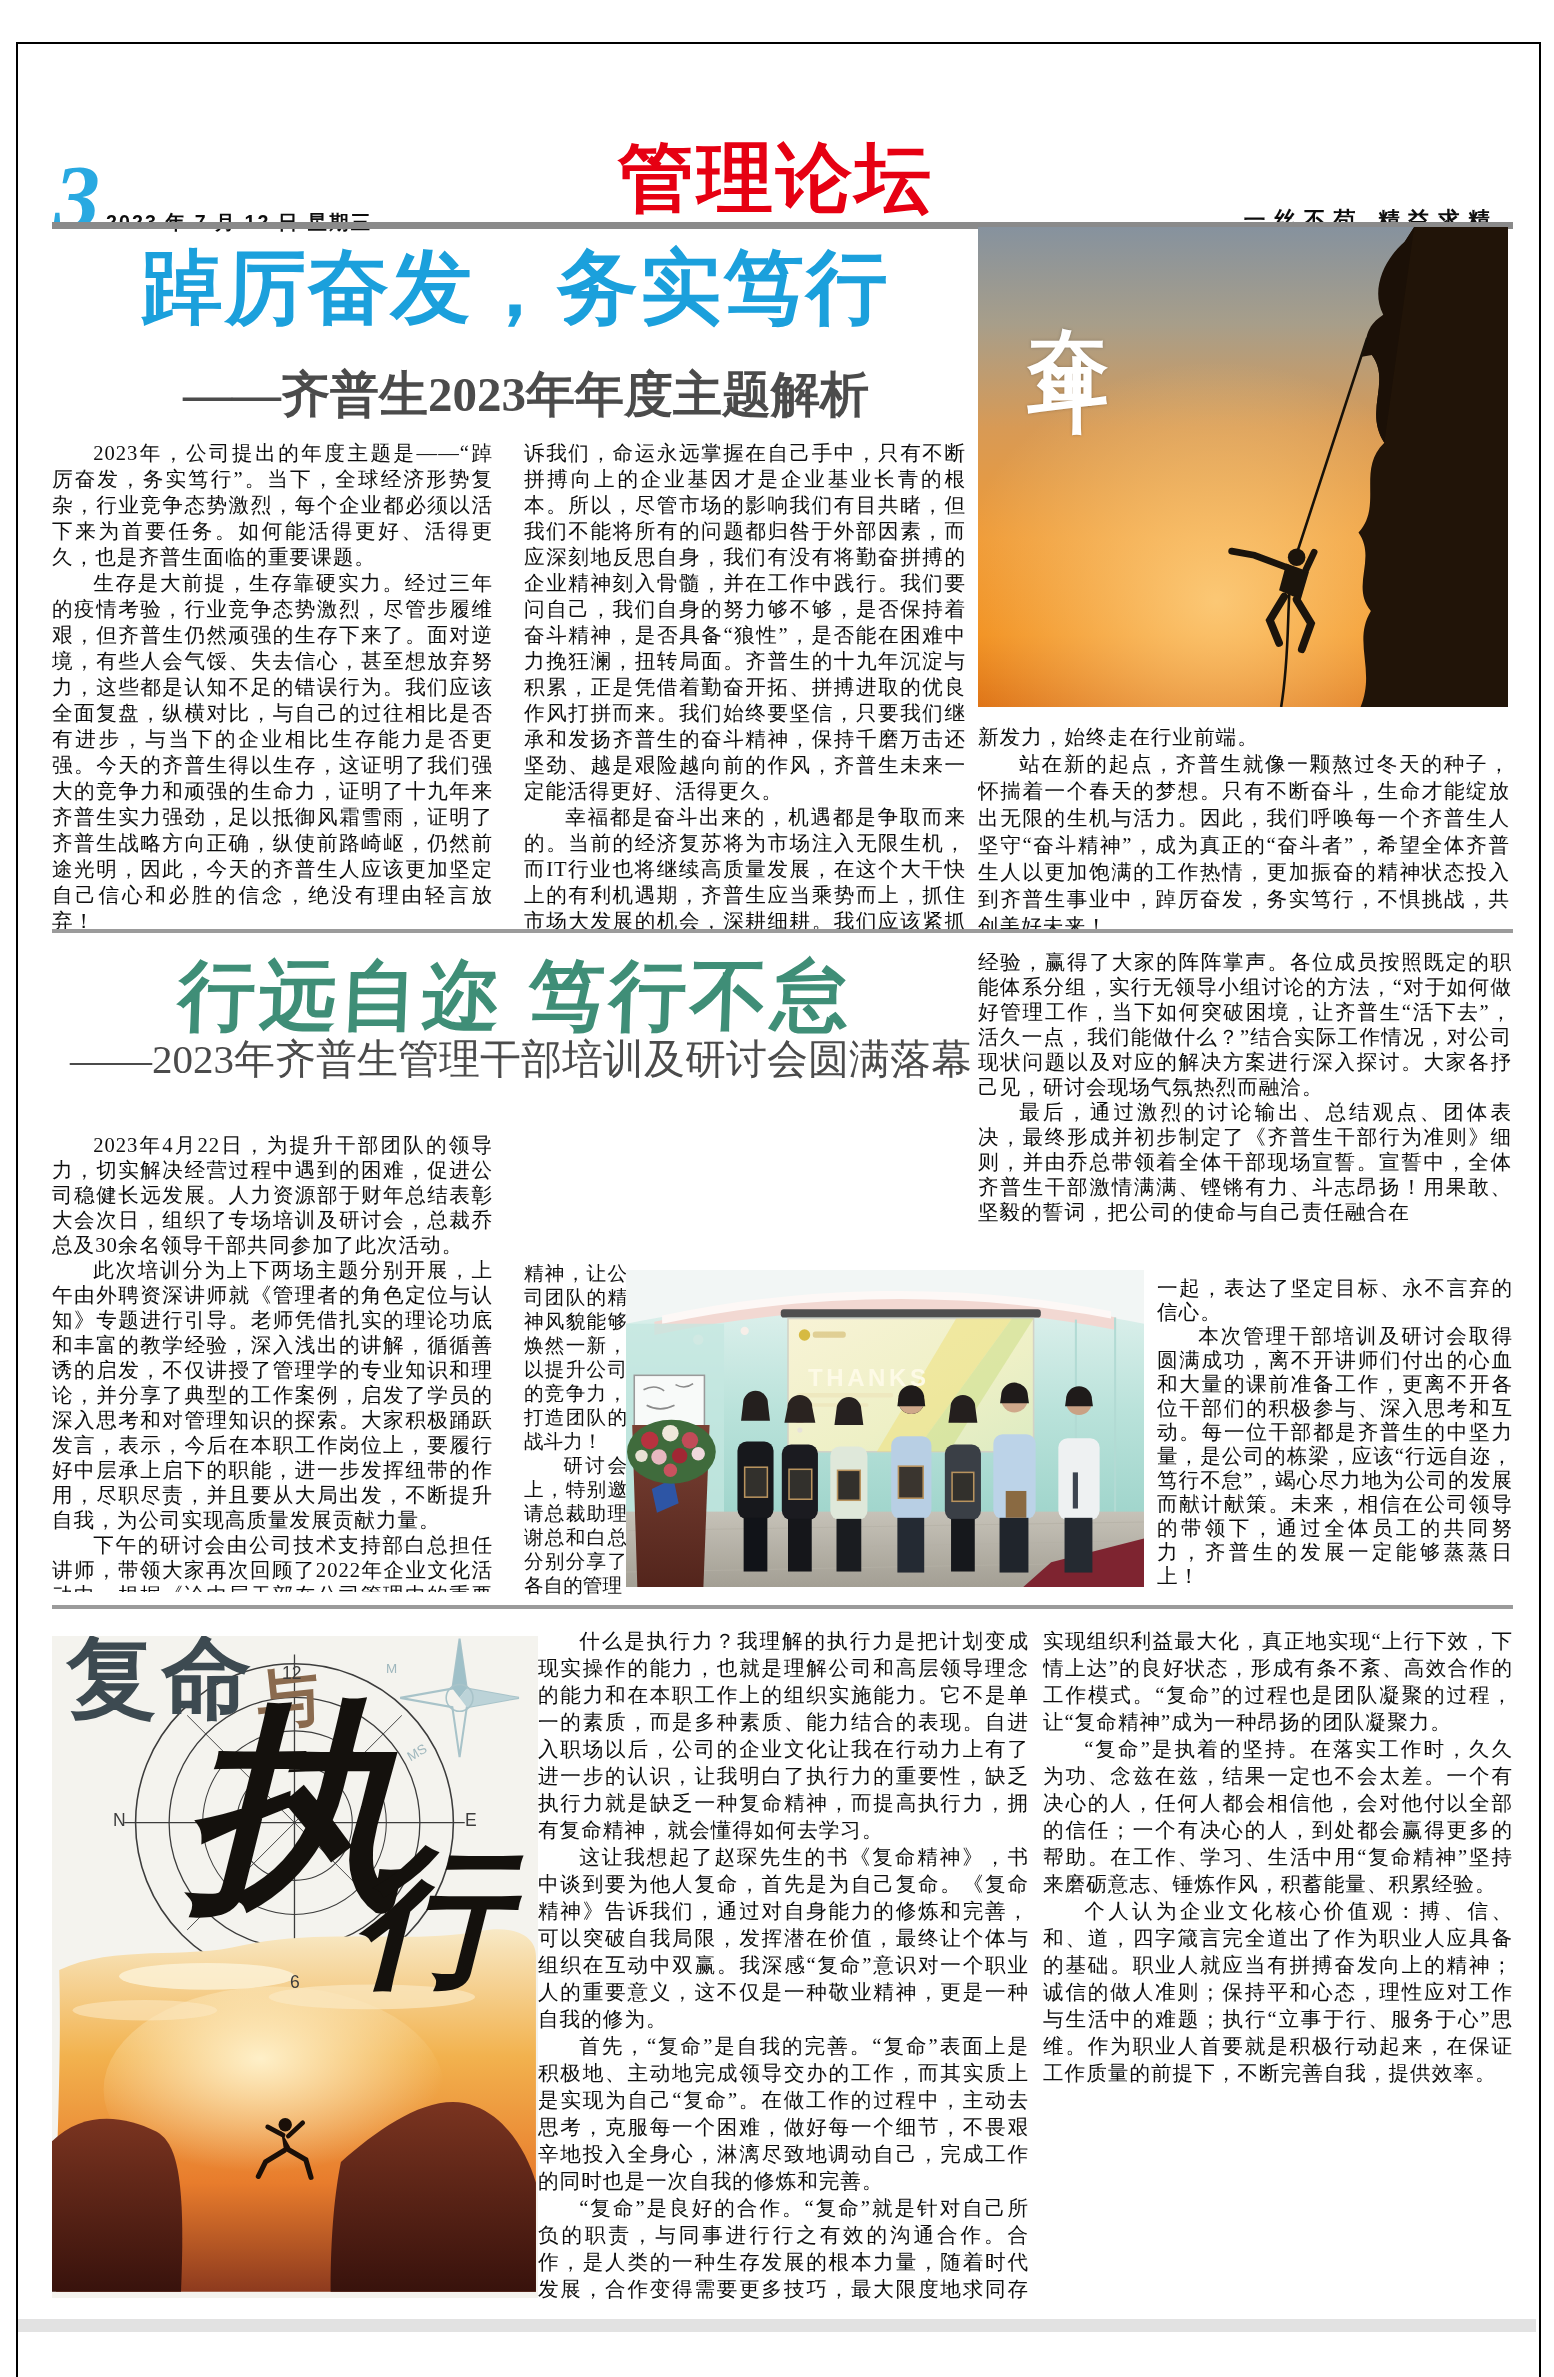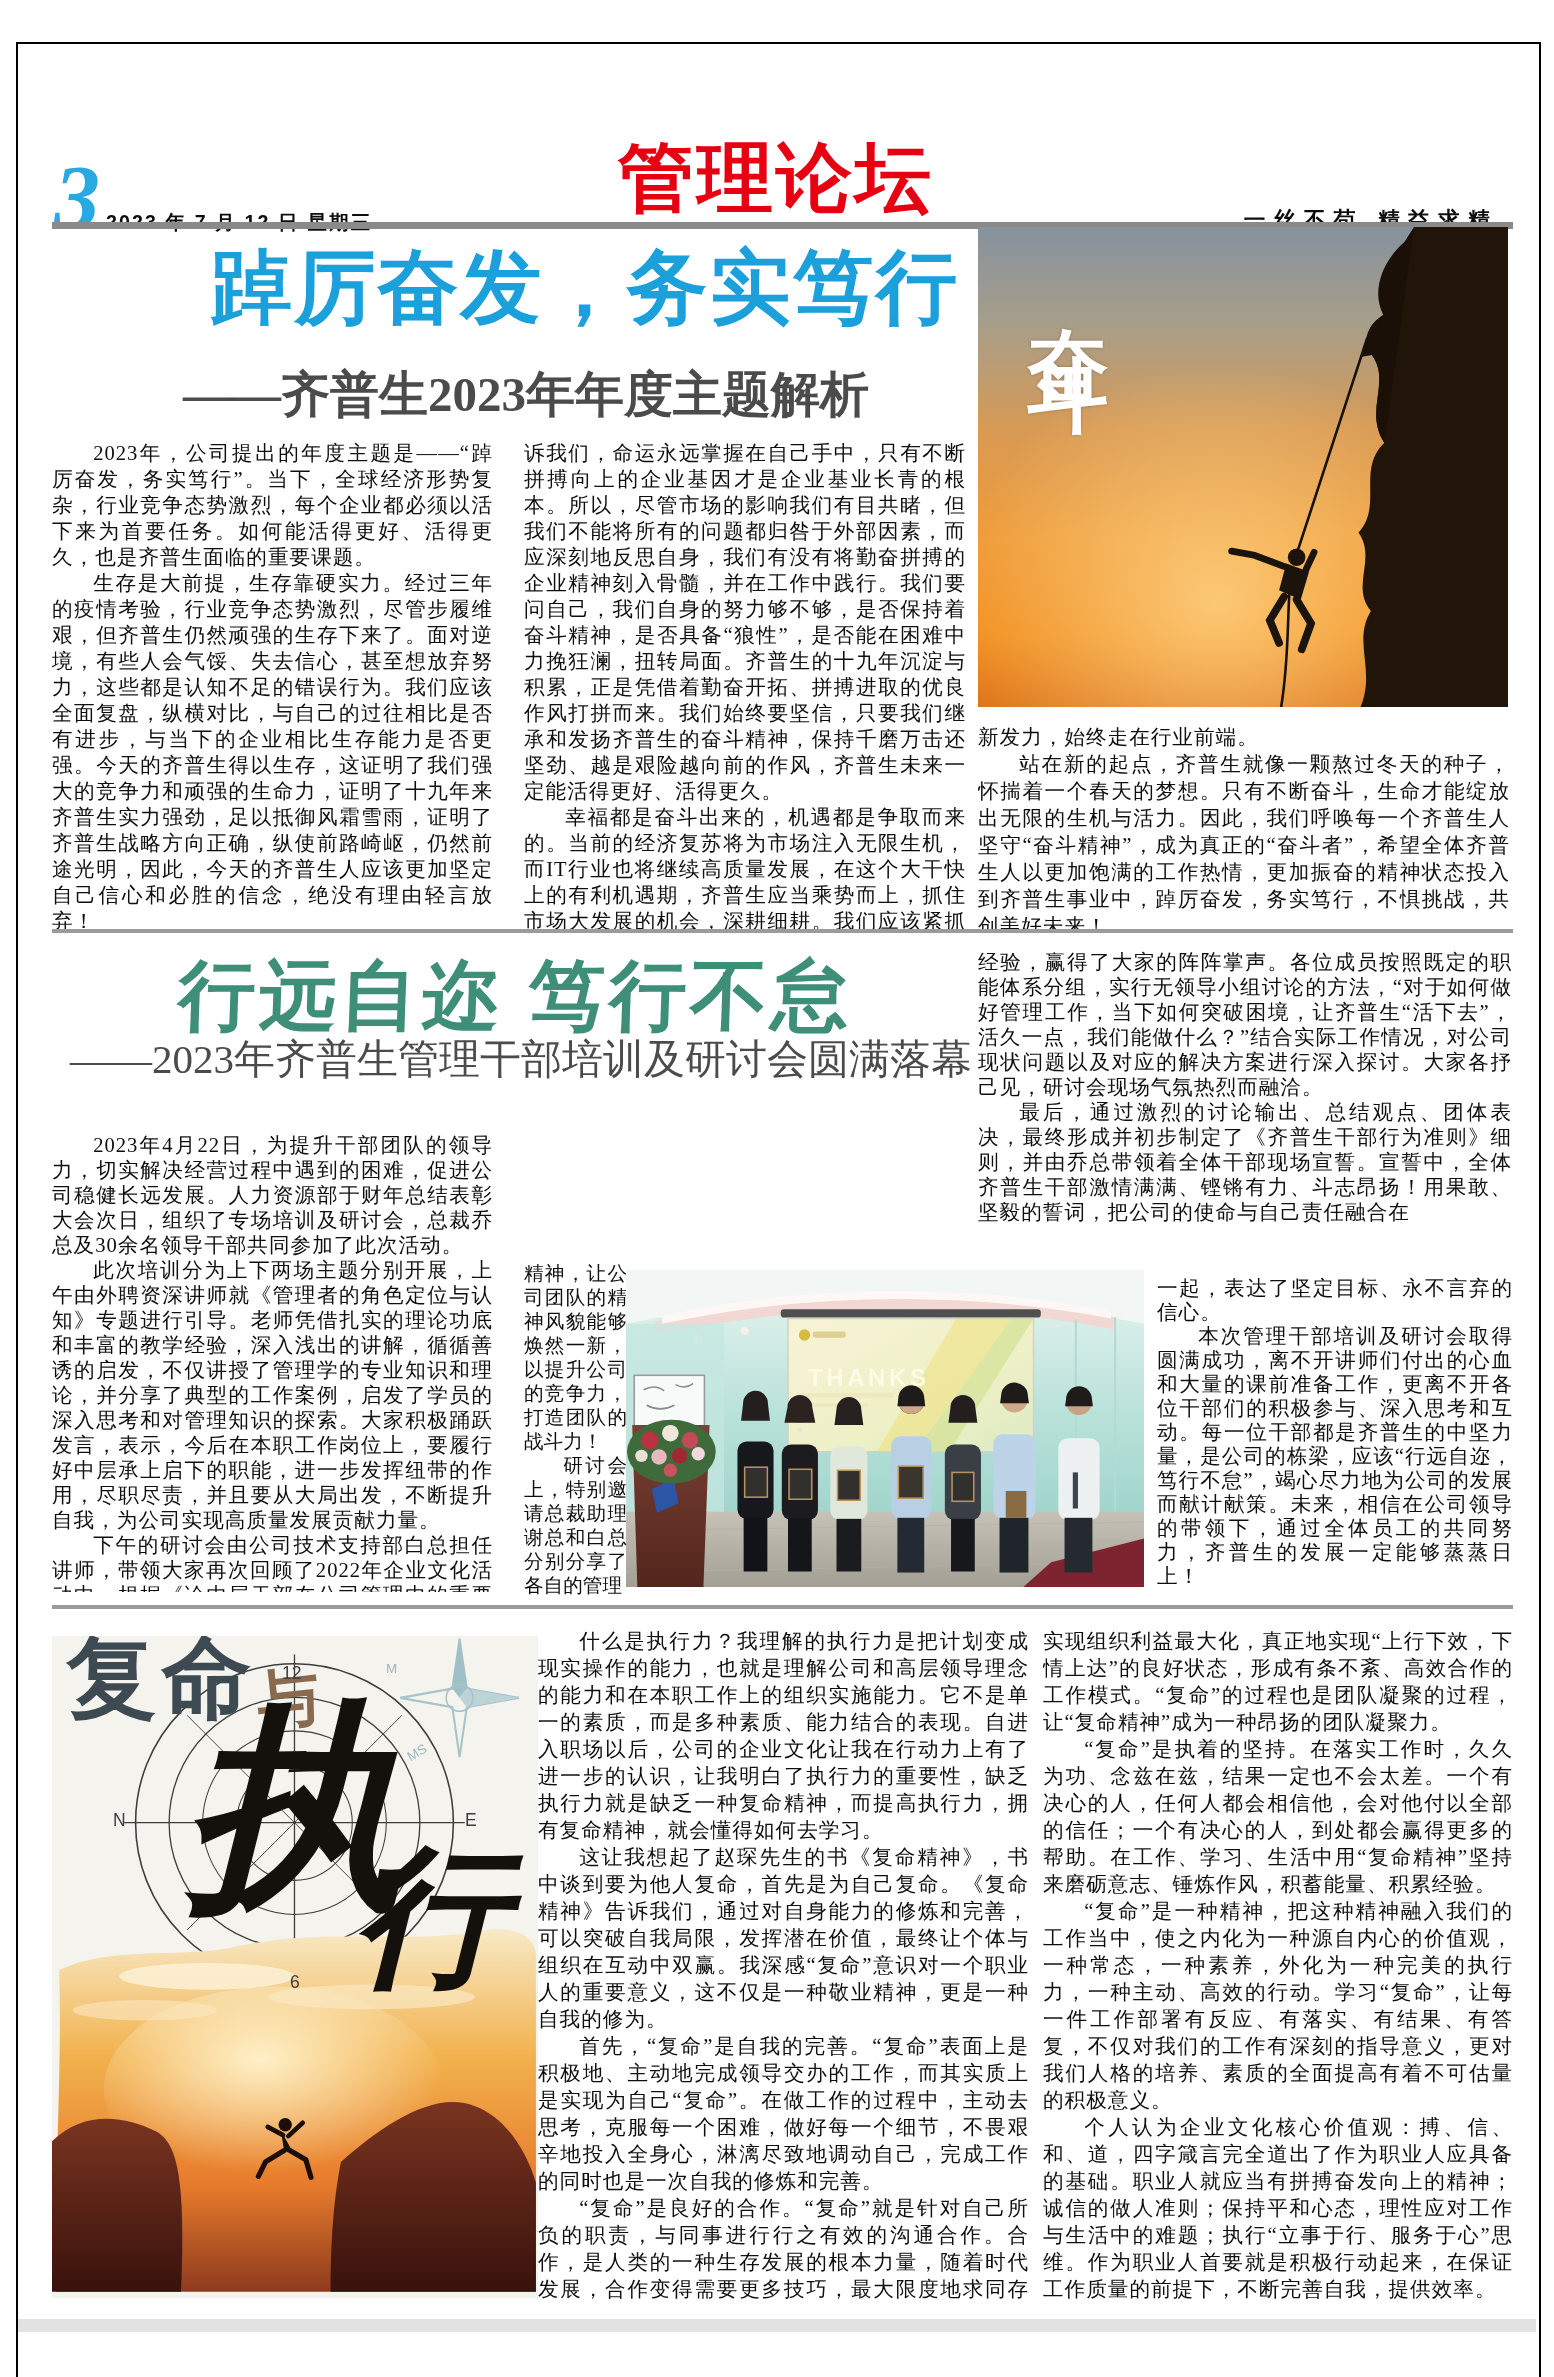--- a/index.html
+++ b/index.html
@@ -13,21 +13,21 @@
             color:#29a9e1;font-style:italic;font-weight:bold;font-family:"Liberation Serif",serif;}
   .hdr-date{position:absolute;left:106px;top:209px;font-size:19.6px;font-weight:bold;
             font-family:"Liberation Sans","DejaVu Sans",sans-serif;color:#0d0d0d;letter-spacing:2.1px;}
   .forum-title{position:absolute;left:536px;top:140px;width:480px;text-align:center;
             font-size:76px;line-height:1;color:#e60012;font-weight:900;
             font-family:"Liberation Serif","DejaVu Serif",serif;letter-spacing:3.1px;}
   .motto{position:absolute;right:56px;top:205px;font-size:21.7px;font-weight:bold;
             letter-spacing:8.3px;color:#0d0d0d;font-family:"Liberation Sans",sans-serif;}
   .header-rule{position:absolute;left:52px;top:222px;width:1461px;height:6.7px;background:#8a8a8a;}
   
-  .a1-title{position:absolute;left:72px;top:245px;width:887px;text-align:right;
+  .a1-title{position:absolute;left:72px;top:245px;width:887px;text-align:center;
             font-size:81px;line-height:1.05;color:#1ba0dc;font-weight:900;
             font-family:"Liberation Sans","DejaVu Sans",sans-serif;letter-spacing:2.1px;}
   .a1-sub{position:absolute;left:72px;top:362px;width:908px;text-align:center;
             font-size:49px;color:#4b4b4b;font-weight:700;font-family:"Liberation Serif",serif;}
   .a2-title{position:absolute;left:67px;top:955px;width:897px;text-align:center;
             font-size:77px;line-height:1.05;color:#3f8e77;font-weight:900;
             font-family:"Liberation Sans","DejaVu Sans",sans-serif;letter-spacing:4.1px;transform:skewX(-2deg);}
   .a2-sub{position:absolute;left:67px;top:1032px;width:908px;text-align:center;
             font-size:41px;color:#4b4b4b;font-weight:400;font-family:"Liberation Serif",serif;}
   
@@ -346,19 +346,18 @@
 
   <div class="col a3c2">
     <p>什么是执行力？我理解的执行力是把计划变成现实操作的能力，也就是理解公司和高层领导理念的能力和在本职工作上的组织实施能力。它不是单一的素质，而是多种素质、能力结合的表现。自进入职场以后，公司的企业文化让我在行动力上有了进一步的认识，让我明白了执行力的重要性，缺乏执行力就是缺乏一种复命精神，而提高执行力，拥有复命精神，就会懂得如何去学习。</p>
     <p>这让我想起了赵琛先生的书《复命精神》，书中谈到要为他人复命，首先是为自己复命。《复命精神》告诉我们，通过对自身能力的修炼和完善，可以突破自我局限，发挥潜在价值，最终让个体与组织在互动中双赢。我深感“复命”意识对一个职业人的重要意义，这不仅是一种敬业精神，更是一种自我的修为。</p>
     <p>首先，“复命”是自我的完善。“复命”表面上是积极地、主动地完成领导交办的工作，而其实质上是实现为自己“复命”。在做工作的过程中，主动去思考，克服每一个困难，做好每一个细节，不畏艰辛地投入全身心，淋漓尽致地调动自己，完成工作的同时也是一次自我的修炼和完善。</p>
     <p>“复命”是良好的合作。“复命”就是针对自己所负的职责，与同事进行行之有效的沟通合作。合作，是人类的一种生存发展的根本力量，随着时代发展，合作变得需要更多技巧，最大限度地求同存异，</p>
   </div>
   <div class="col a3c3">
     <p class="cont">实现组织利益最大化，真正地实现“上行下效，下情上达”的良好状态，形成有条不紊、高效合作的工作模式。“复命”的过程也是团队凝聚的过程，让“复命精神”成为一种昂扬的团队凝聚力。</p>
     <p>“复命”是执着的坚持。在落实工作时，久久为功、念兹在兹，结果一定也不会太差。一个有决心的人，任何人都会相信他，会对他付以全部的信任；一个有决心的人，到处都会赢得更多的帮助。在工作、学习、生活中用“复命精神”坚持来磨砺意志、锤炼作风，积蓄能量、积累经验。</p>
-    <p>“复命”是一种精神，把这种精神融入我们的工作当中，使之内化为一种源自内心的价值观，一种常态，一种素养，外化为一种完美的执行力，一种主动、高效的行动。学习“复命”，让每一件工作部署有反应、有落实、有结果、有答复，不仅对我们的工作有深刻的指导意义，更对我们人格的培养、素质的全面提高有着不可估量的积极意义。</p>
     <p>个人认为企业文化核心价值观：搏、信、和、道，四字箴言完全道出了作为职业人应具备的基础。职业人就应当有拼搏奋发向上的精神；诚信的做人准则；保持平和心态，理性应对工作与生活中的难题；执行“立事于行、服务于心”思维。作为职业人首要就是积极行动起来，在保证工作质量的前提下，不断完善自我，提供效率。</p>
   </div>
 
   <div class="bottom-band"></div>
 </div>
 
 
 </body></html>

